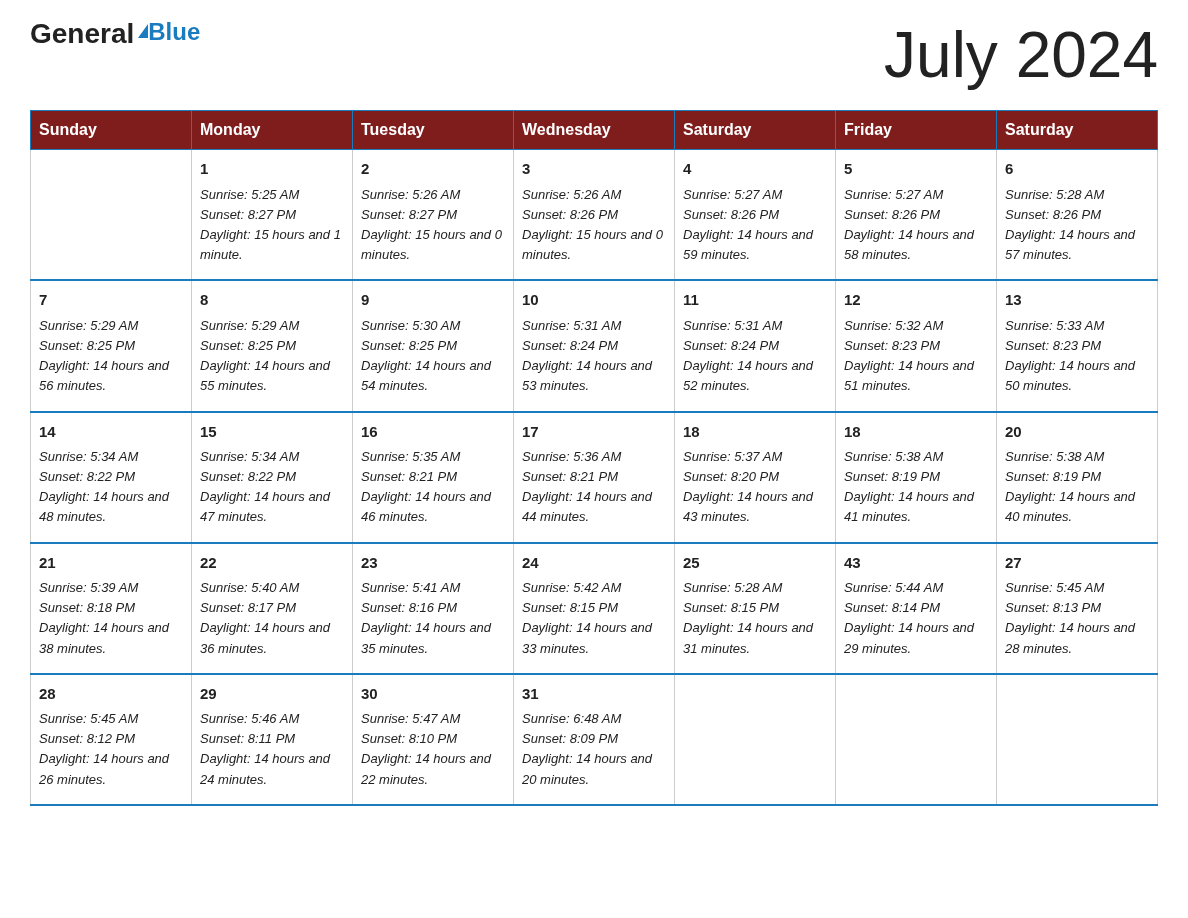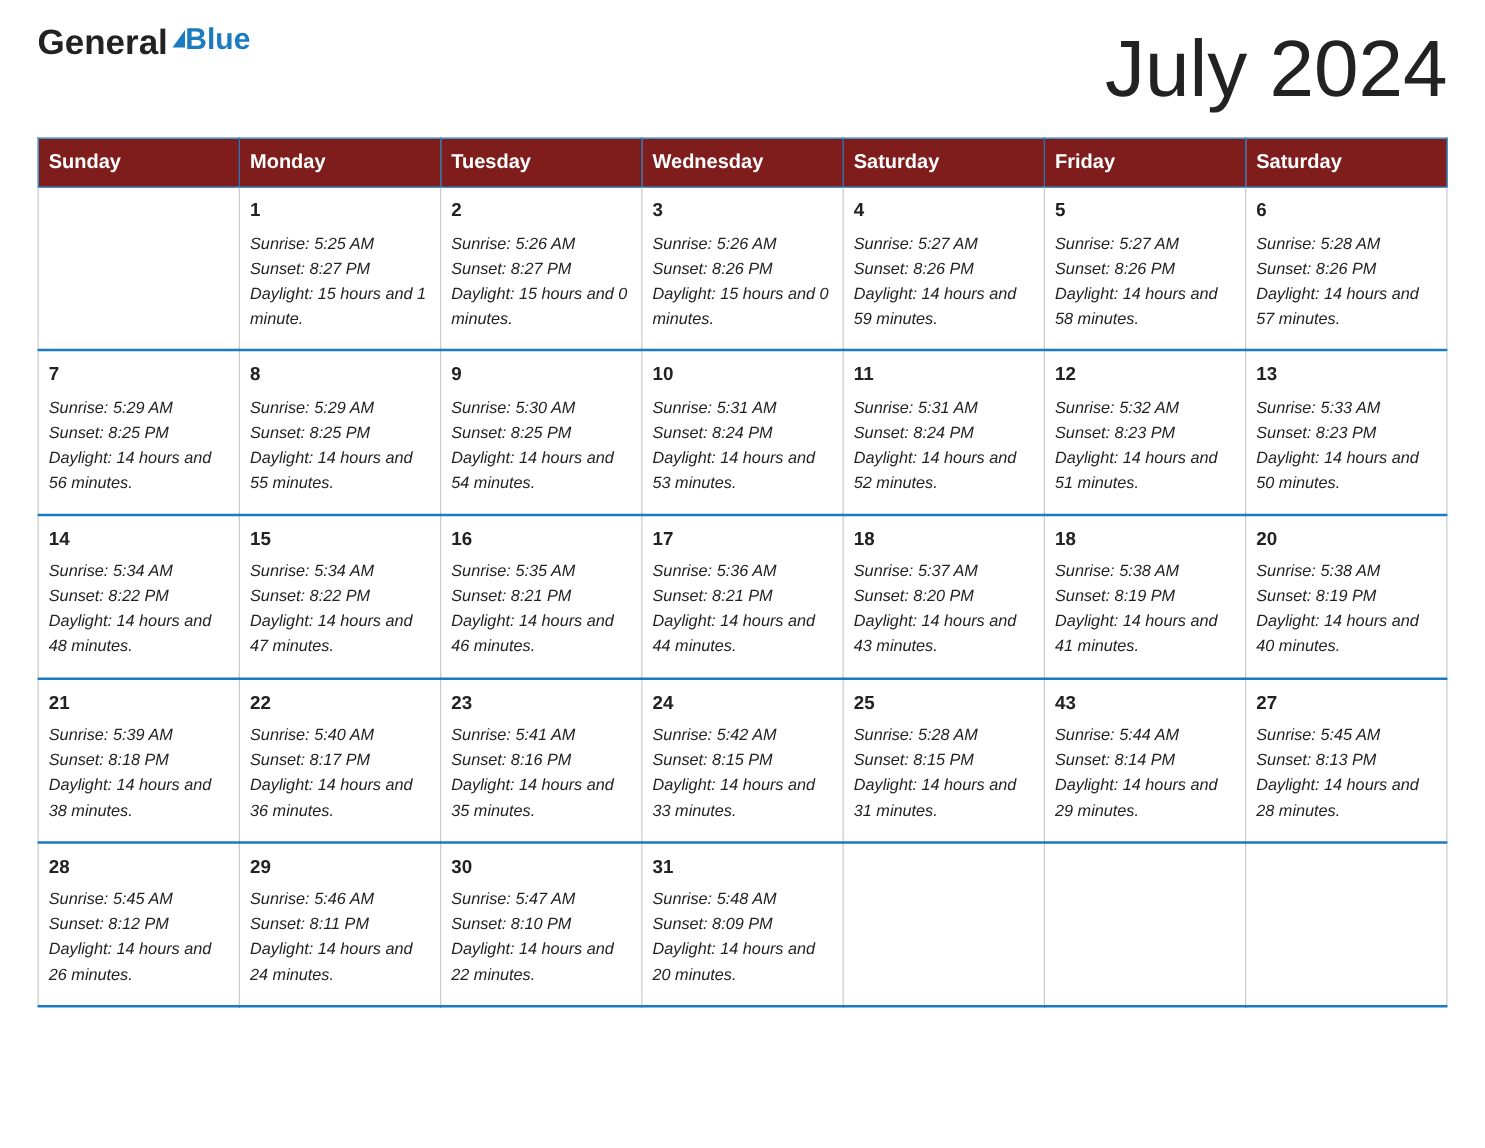--- a/index.html
+++ b/index.html
@@ -349,21 +349,21 @@
         </td>
         <td>
           <span class="day-number">30</span>
           <div class="day-info">Sunrise: 5:47 AM
 Sunset: 8:10 PM
 Daylight: 14 hours
 and 22 minutes.</div>
         </td>
         <td>
           <span class="day-number">31</span>
-          <div class="day-info">Sunrise: 5:48 AM
+          <div class="day-info">Sunrise: 6:48 AM
 Sunset: 8:09 PM
 Daylight: 14 hours
 and 20 minutes.</div>
         </td>
         <td></td>
         <td></td>
         <td></td>
       </tr>
     </tbody>
 </table>

